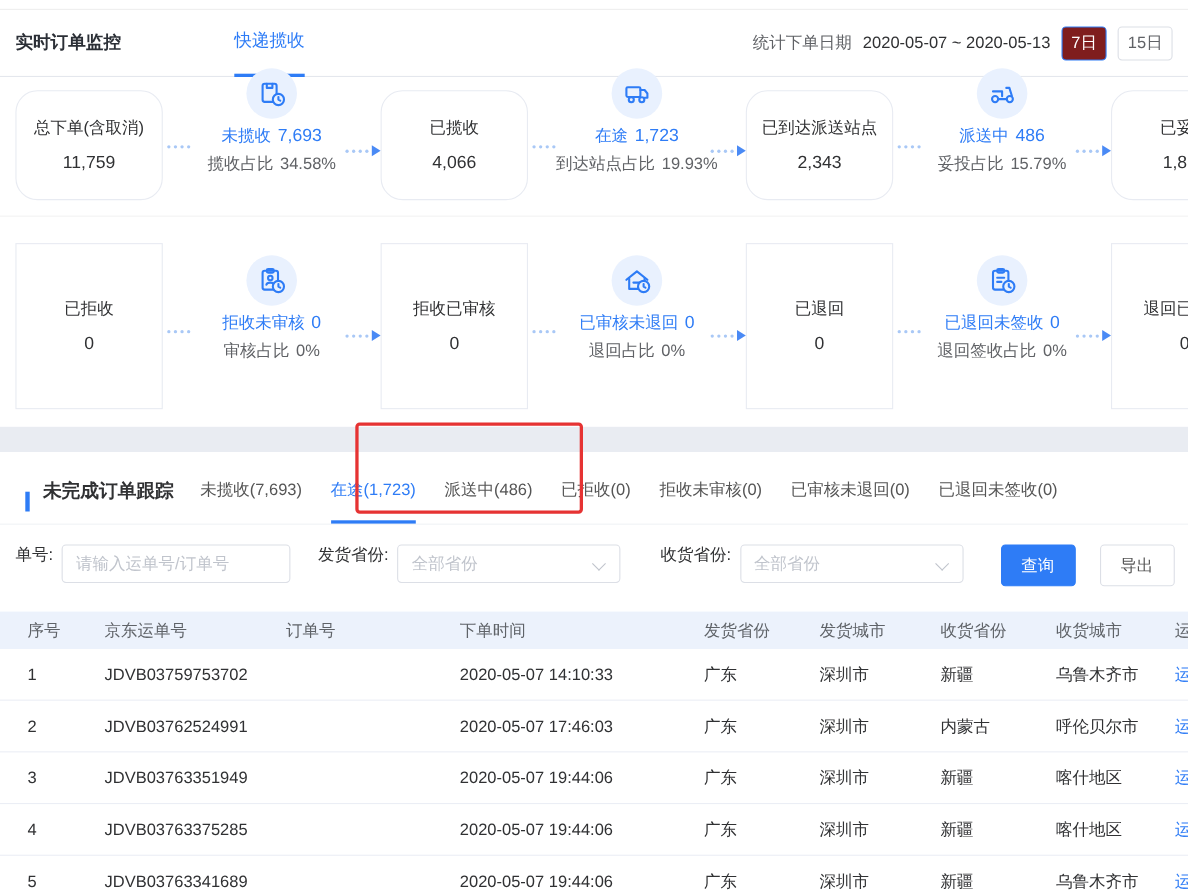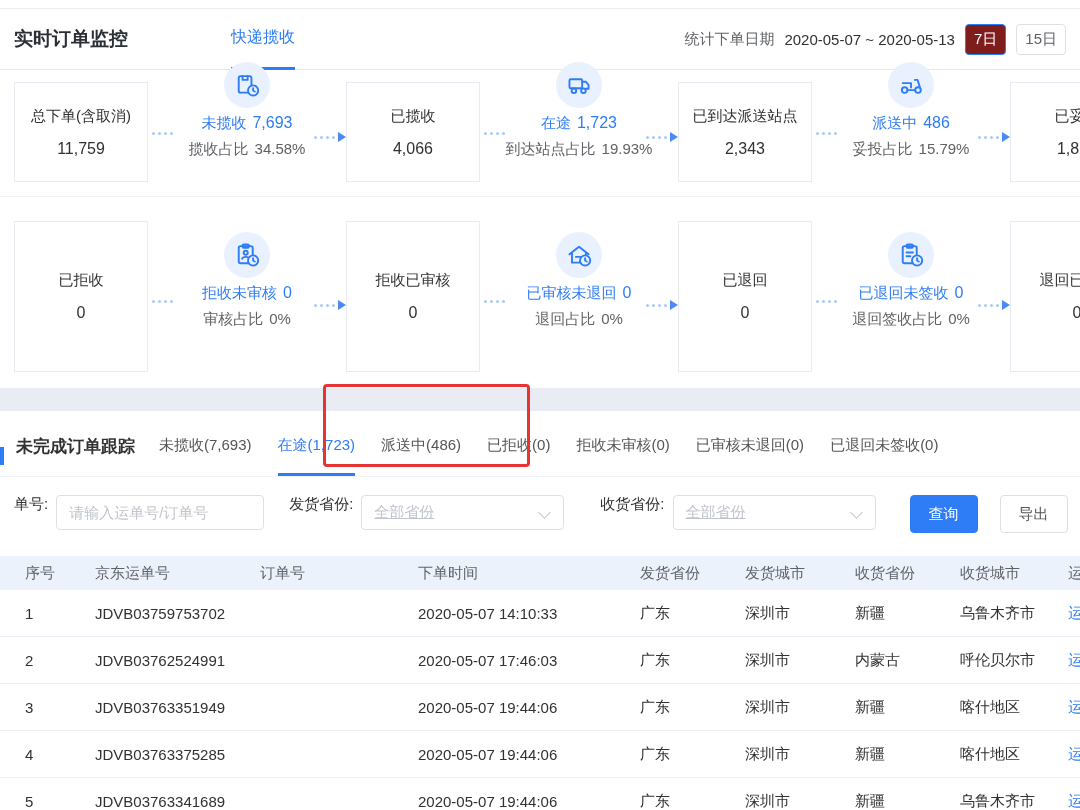--- a/index.html
+++ b/index.html
@@ -3,36 +3,36 @@
 <meta charset="utf-8">
 <style>
   * { margin:0; padding:0; box-sizing:border-box; }
   html,body { width:1080px; height:810px; overflow:hidden; background:#fff;
     font-family:"Liberation Sans","DejaVu Sans",sans-serif; color:#303133; font-size:15px; }
   .topstrip { height:9px; background:#fff; border-bottom:1px solid #ededed; }
 
   
   .hdr { height:61px; background:#fff; border-bottom:1px solid #e4e7ed;
     display:flex; align-items:center; padding:0 14px; position:relative; }
-  .hdr-title { font-size:19px; font-weight:bold; color:#2b2f36; }
+  .hdr-title { font-size:16px; font-weight:bold; color:#2b2f36; }
   .hdr-tab { margin-left:103px; height:61px; display:flex; align-items:center;
     color:#2e7cf6; font-size:16px; border-bottom:3px solid #2e7cf6; cursor:pointer; }
   .hdr-right { margin-left:auto; display:flex; align-items:center; gap:10px; white-space:nowrap; }
   .date-label { color:#606266; }
   .date-range { color:#303133; }
   .range-btn { height:31px; min-width:38px; padding:0 8px; border-radius:4px; font-size:15px;
     border:1px solid #dcdfe6; background:#fff; color:#606266; display:flex; align-items:center; justify-content:center; }
   .range-btn.active { background:#7f1d1d; border-color:#2e7cf6; color:#fff; }
 
   
   .funnel { background:#fff; }
   .funnel-row { display:flex; align-items:flex-start; padding-left:14px; }
   .f-card { width:134px; border:1px solid #e8ebf2; background:#fff; display:flex; flex-direction:column;
     align-items:center; justify-content:center; gap:14px; flex-shrink:0; }
-  .row1 .f-card { height:100px; margin-top:12px; }
+  .row1 .f-card { height:100px; margin-top:12px;border-radius:20px; }
   .row2 .f-card { height:151px; margin-top:0; }
   .f-card-label { color:#303133; }
   .f-card-value { color:#303133; font-size:16px; }
   .f-stat { width:198px; flex-shrink:0; position:relative; display:flex; flex-direction:column; align-items:center; }
   .f-icon { width:46px; height:46px; border-radius:50%; background:#e9f1fe; display:flex;
     align-items:center; justify-content:center; }
   .row1 .f-icon { margin-top:-8px; }
   .row2 .f-icon { margin-top:11px; }
   .f-line1 { margin-top:6px; color:#2e7cf6; white-space:nowrap; }
   .f-line1 .val { font-size:16px; margin-left:6px; }
@@ -46,36 +46,36 @@
   .row2 .conn { top:79px; }
   .conn.left { left:2px; }
   .conn.right { right:0; }
   .row-divider { height:1px; background:#f2f2f2; margin:14px 0 24px 0; }
   .funnel-pad { height:16px; }
 
   .gray-band { height:23px; background:#e9ecf2; }
 
   
   .tracking { background:#fff; }
-  .tabs-line { display:flex; align-items:center; padding:24px 0 0 0; }
+  .tabs-line { display:flex; align-items:center; padding:24px 0 0 23px; }
   .blue-bar { width:4px; height:18px; background:#2e7cf6; margin-right:12px; }
   .sec-title { font-size:17px; font-weight:bold; color:#303133; margin-right:24px; padding-bottom:18px; }
   .tabs { display:flex; gap:26px; }
   .tab { color:#555; padding-bottom:18px; cursor:pointer; white-space:nowrap; }
   .tab.active { color:#2e7cf6; border-bottom:3px solid #2e7cf6; }
   .tabs-divider { height:1px; background:#f0f2f5; }
 
   
   .filters { display:flex; padding:18px 0 0 14px; }
   .flt-label { color:#303133; margin-right:8px; white-space:nowrap; }
   .flt-input { width:208px; height:35px; border:1px solid #dcdfe6; border-radius:4px;
     padding:0 12px; font-size:15px; color:#303133; outline:none; font-family:inherit; }
   .flt-input::placeholder { color:#c0c4cc; }
   .select { width:203px; height:35px; border:1px solid #dcdfe6; border-radius:4px; background:#fff;
-    display:flex; align-items:center; padding:0 12px; color:#c0c4cc; position:relative; cursor:pointer;text-decoration:underline; }
+    display:flex; align-items:center; padding:0 12px; color:#c0c4cc; position:relative; cursor:pointer; }
   .chev { position:absolute; right:14px; top:12px; width:9px; height:9px;
     border-left:1.5px solid #c0c4cc; border-bottom:1.5px solid #c0c4cc; transform:rotate(-45deg); }
   .sp1 { width:25px; } .sp2 { width:36px; }
   .btn { height:35px; border-radius:4px; font-size:15px; padding:18px 18px; cursor:pointer;
     display:flex; align-items:center; justify-content:center; border:1px solid #dcdfe6; background:#fff; color:#555; }
   .btn.primary { background:#2e7cf6; border-color:#2e7cf6; color:#fff; margin-left:34px; margin-right:22px; }
 
   
   .tbl { margin-top:23px; width:1168px; }
   .tbl-row { display:grid; grid-template-columns:70px 165px 158px 222px 105px 110px 105px 108px 125px;

